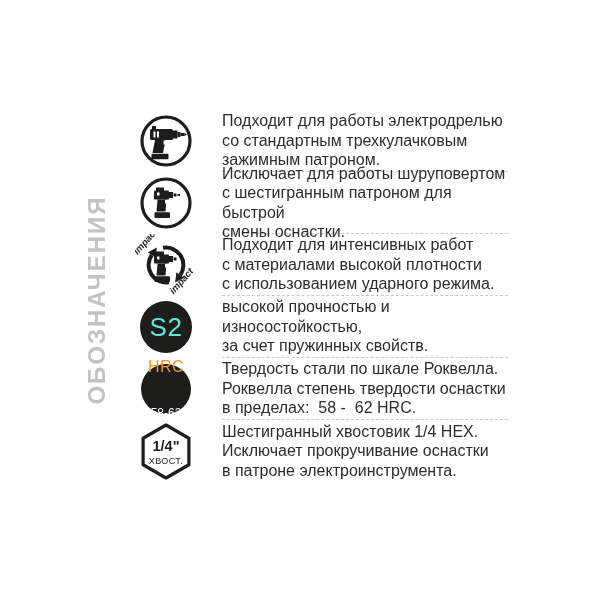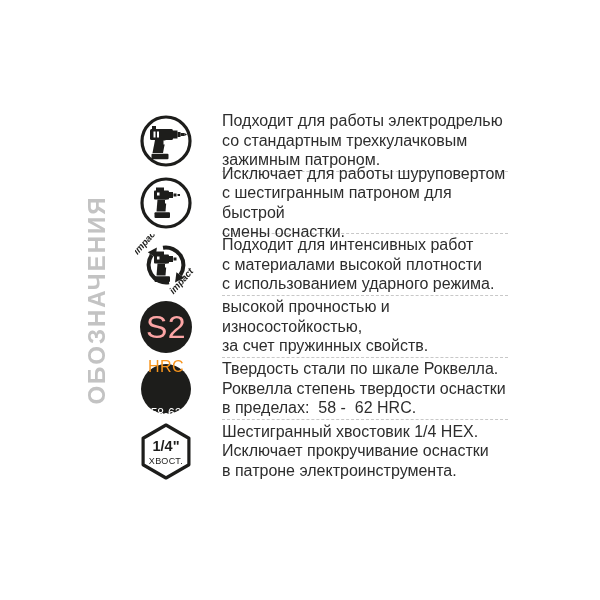--- a/index.html
+++ b/index.html
@@ -21,21 +21,21 @@
     border-bottom:1px dashed #C8C8C8;
   }
   .row:last-child .text-cell { border-bottom:none; }
   .line { font-size:16px; line-height:19.5px; color:#2D2D2D; white-space:pre-wrap; }
   .bold { font-weight:400; }
 
   .badge-circle {
     width:52px; height:52px; border-radius:50%; background:#1D1D1B;
     display:flex; flex-direction:column; align-items:center; justify-content:center;
   }
-  .s2-text   { color:#fca5a5; font-size:32px; font-weight:500; letter-spacing:0.5px; }
+  .s2-text   { color:#5eead4; font-size:26px; font-weight:500; letter-spacing:0.5px; }
   .hrc-top   { color:#F7941D; font-size:16px; font-weight:500; letter-spacing:0.5px; line-height:17px; }
   .hrc-bottom{ color:#FFFFFF; font-size:12px; font-weight:400; line-height:13px; }
 
   svg text { font-family:"Liberation Sans","DejaVu Sans",sans-serif; }
   .impact-text { font-size:9.5px; font-weight:700; font-style:italic; fill:#1D1D1B; }
   .hex-top    { font-size:14.5px; font-weight:700; fill:#1D1D1B; }
   .hex-bottom { font-size:9px; font-weight:400; fill:#1D1D1B; letter-spacing:0.4px; }
 </style>
 </head>
 <body>

